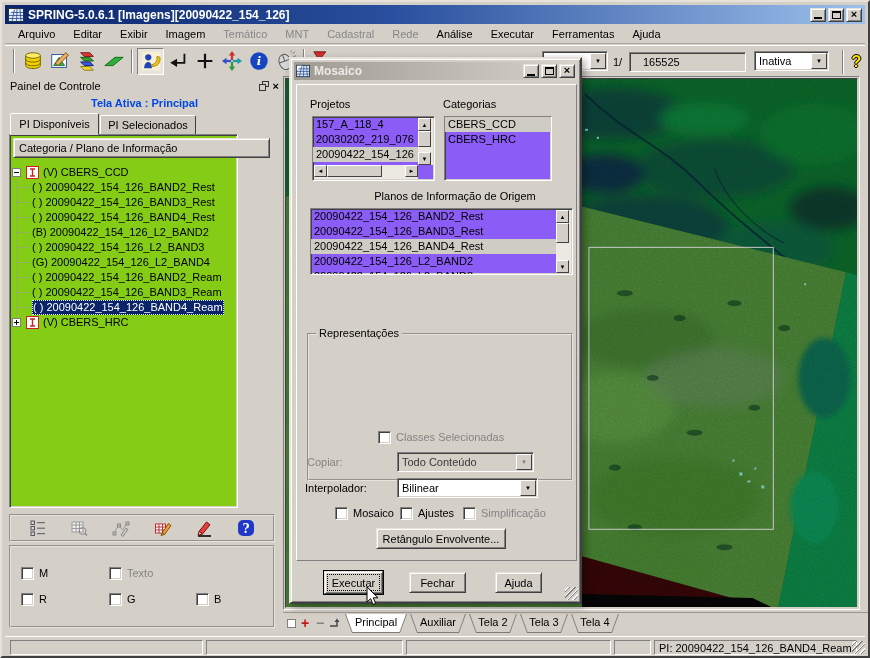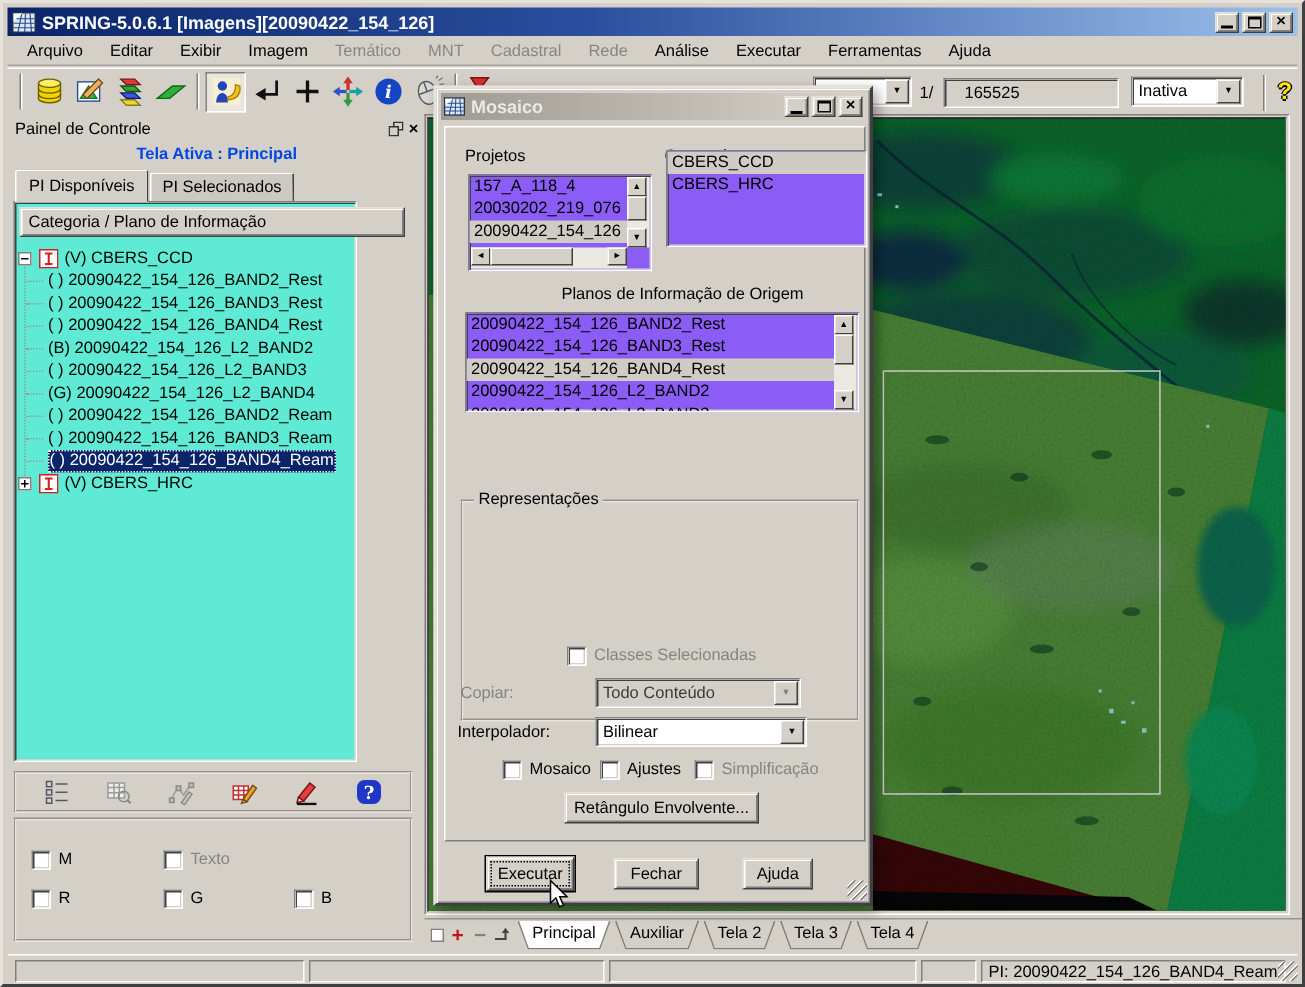--- a/index.html
+++ b/index.html
@@ -35,21 +35,21 @@
   .combo .car{position:absolute;right:1px;top:1px;bottom:1px;width:16px;background:#d4d0c8;border:1px solid;border-color:#fff #404040 #404040 #fff;display:flex;align-items:center;justify-content:center;font-size:6px;color:#000;}
   .combo.disabled{background:#d4d0c8;color:#3a3a3a;}
   .combo.disabled .car{color:#7f7f7f;}
   .help-q{font-size:16px;font-weight:bold;color:#ffe400;text-shadow:1px 0 #000,-1px 0 #000,0 1px #000,0 -1px #000;}
   
   .cpanel{position:absolute;left:4px;top:74px;width:277px;height:556px;}
   .cp-header{position:absolute;left:0;top:1px;right:0;height:17px;display:flex;align-items:center;padding:0 4px;gap:40px;}
   .cp-hicons{margin-left:auto;display:flex;gap:4px;align-items:center;}
   .cp-active{position:absolute;left:0;top:21px;right:0;text-align:center;font-weight:bold;color:#0047e6;}
   .ptab{position:absolute;background:#d4d0c8;border:1px solid;border-color:#fff #404040 transparent #fff;border-radius:2px 2px 0 0;display:flex;align-items:center;justify-content:center;}
-  .tabframe{position:absolute;left:3px;top:58px;width:229px;height:374px;background:#5eead4;border:1px solid;border-color:#808080 #fff #fff #808080;box-shadow:inset 1px 1px 0 #404040, inset -1px -1px 0 #d4d0c8;padding-left:20px;}
+  .tabframe{position:absolute;left:3px;top:58px;width:229px;height:374px;background:#84cc16;border:1px solid;border-color:#808080 #fff #fff #808080;box-shadow:inset 1px 1px 0 #404040, inset -1px -1px 0 #d4d0c8;padding-left:20px;}
   .theader{position:absolute;left:3px;top:3px;width:257px;height:20px;display:flex;align-items:center;padding-left:5px;}
   .trow{position:absolute;left:0;right:2px;height:15px;line-height:15px;white-space:nowrap;}
   .texp{position:absolute;left:2px;top:3px;width:9px;height:9px;background:#fff;border:1px solid #808080;}
   .texp .h{position:absolute;left:1px;right:1px;top:3px;height:1px;background:#000;}
   .texp .v{position:absolute;top:1px;bottom:1px;left:3px;width:1px;background:#000;}
   .iic{position:absolute;left:16px;top:1px;}
   .tlabel{position:absolute;left:33px;top:0;}
   .clabel{position:absolute;left:22px;top:0;}
   .csel{display:inline-block;background:#0a246a;color:#fff;outline:1px dotted #eee;outline-offset:-1px;padding:0 1px;}
   .vdots{position:absolute;left:6px;width:1px;border-left:1px dotted #9a9a9a;}
@@ -495,21 +495,21 @@
         <span class="sbtn" style="left:0;bottom:0;width:13px;height:13px;">▼</span>
       </div>
       <div class="hscroll" style="width:104px;">
         <span class="sbtn" style="left:0;top:0;width:13px;height:12px;">◄</span>
         <span class="sthumb" style="left:13px;top:0;width:55px;height:12px;"></span>
         <span class="sbtn" style="right:0;top:0;width:13px;height:12px;">►</span>
       </div>
     </div>
 
     <span class="dlbl" style="left:152px;top:39px;">Categorias</span>
-    <div class="listbox" style="left:153px;top:41px;width:134px;height:65px;">
+    <div class="listbox" style="left:153px;top:57px;width:108px;height:65px;">
       <div class="lrow sel">CBERS_CCD</div>
       <div class="lrow">CBERS_HRC</div>
     </div>
 
     <span class="dlbl" style="left:0;right:0;top:131px;text-align:center;margin-left:39px;">Planos de Informação de Origem</span>
     <div class="listbox" style="left:19px;top:149px;width:263px;height:67px;">
       <div style="margin-right:16px;">
         <div class="lrow">20090422_154_126_BAND2_Rest</div>
         <div class="lrow">20090422_154_126_BAND3_Rest</div>
         <div class="lrow sel">20090422_154_126_BAND4_Rest</div>

